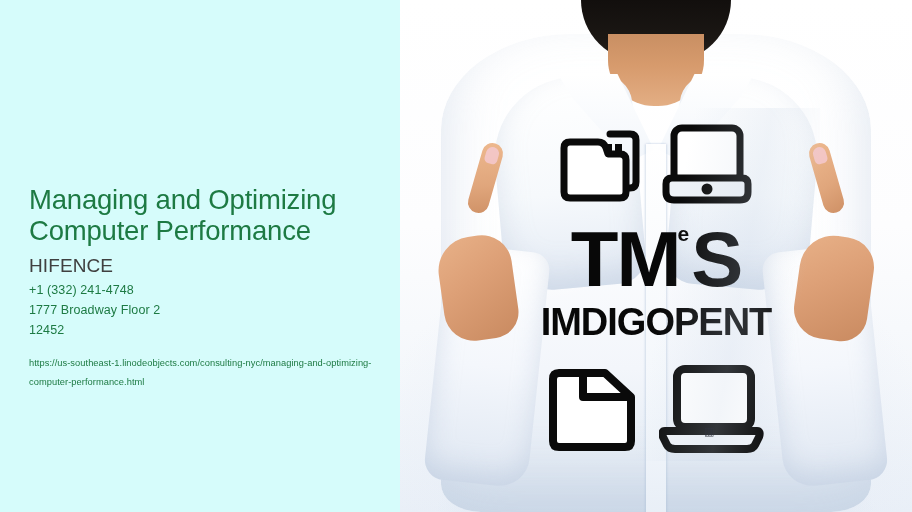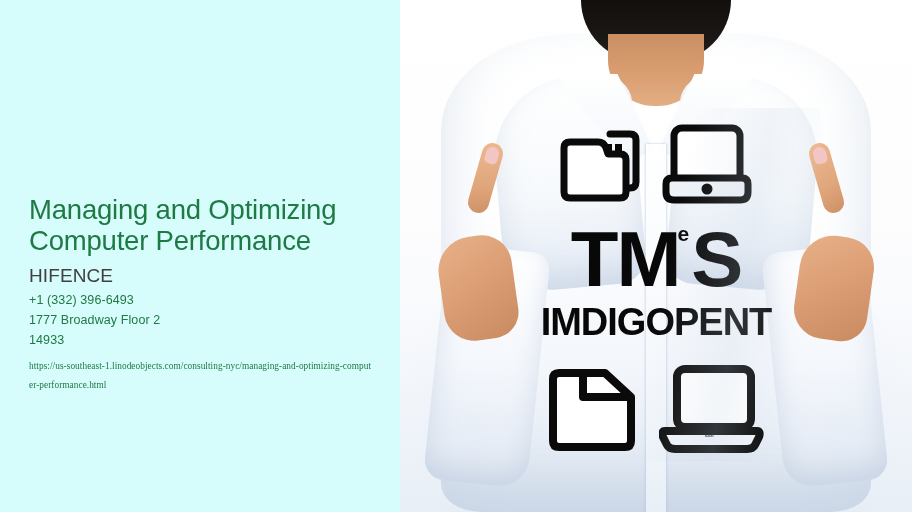--- a/index.html
+++ b/index.html
@@ -14,21 +14,21 @@
   
   .left-panel{
     position:relative;
     width:400px;height:512px;
     background:#d6fcfb;
     box-sizing:border-box;
     flex:0 0 400px;
   }
   .info-block{
     position:absolute;
-    left:29px;top:194px;
+    left:29px;top:184px;
     width:372px;
   }
   .headline{
     font-size:27.5px;
     line-height:31px;
     font-weight:400;
     color:#1d7a43;
     letter-spacing:-0.2px;
     margin:0 0 9px 0;
     white-space:pre-line;
@@ -42,28 +42,27 @@
     letter-spacing:0.1px;
   }
   .contact-line{
     font-size:12.5px;
     line-height:20px;
     color:#1d7a43;
     margin:0;
     letter-spacing:0.1px;
   }
   .url{
-    margin-top:7px;
+    margin-top:14px;
     font-size:9.3px;
     line-height:19px;
     color:#1d7a43;
     width:345px;
     word-break:break-all;
     letter-spacing:0.05px;
-    font-family:Liberation Serif, serif;
   }
 
   
   .photo-panel{
     position:relative;
     width:512px;height:512px;
     flex:0 0 512px;
     overflow:hidden;
     background:#ffffff;
   }
@@ -215,26 +214,26 @@
 <div class="page">
 
   <div class="left-panel">
     <div class="info-block">
 
       <h1 class="headline">Managing and Optimizing
 Computer Performance</h1>
 
       <div class="brand">HIFENCE</div>
 
-      <p class="contact-line">+1 (332) 396-6493</p>
+      <p class="contact-line">+1 (332) 241-4748</p>
 
       <p class="contact-line">1777 Broadway Floor 2</p>
 
 
-      <p class="contact-line">14933</p>
+      <p class="contact-line">12452</p>
 
       <div class="url">https://us-southeast-1.linodeobjects.com/consulting-nyc/managing-and-optimizing-computer-performance.html</div>
     </div>
   </div>
 
   <div class="photo-panel">
     <div class="photo-stage"></div>
 
     <div class="torso">
       <div class="beard"></div>

